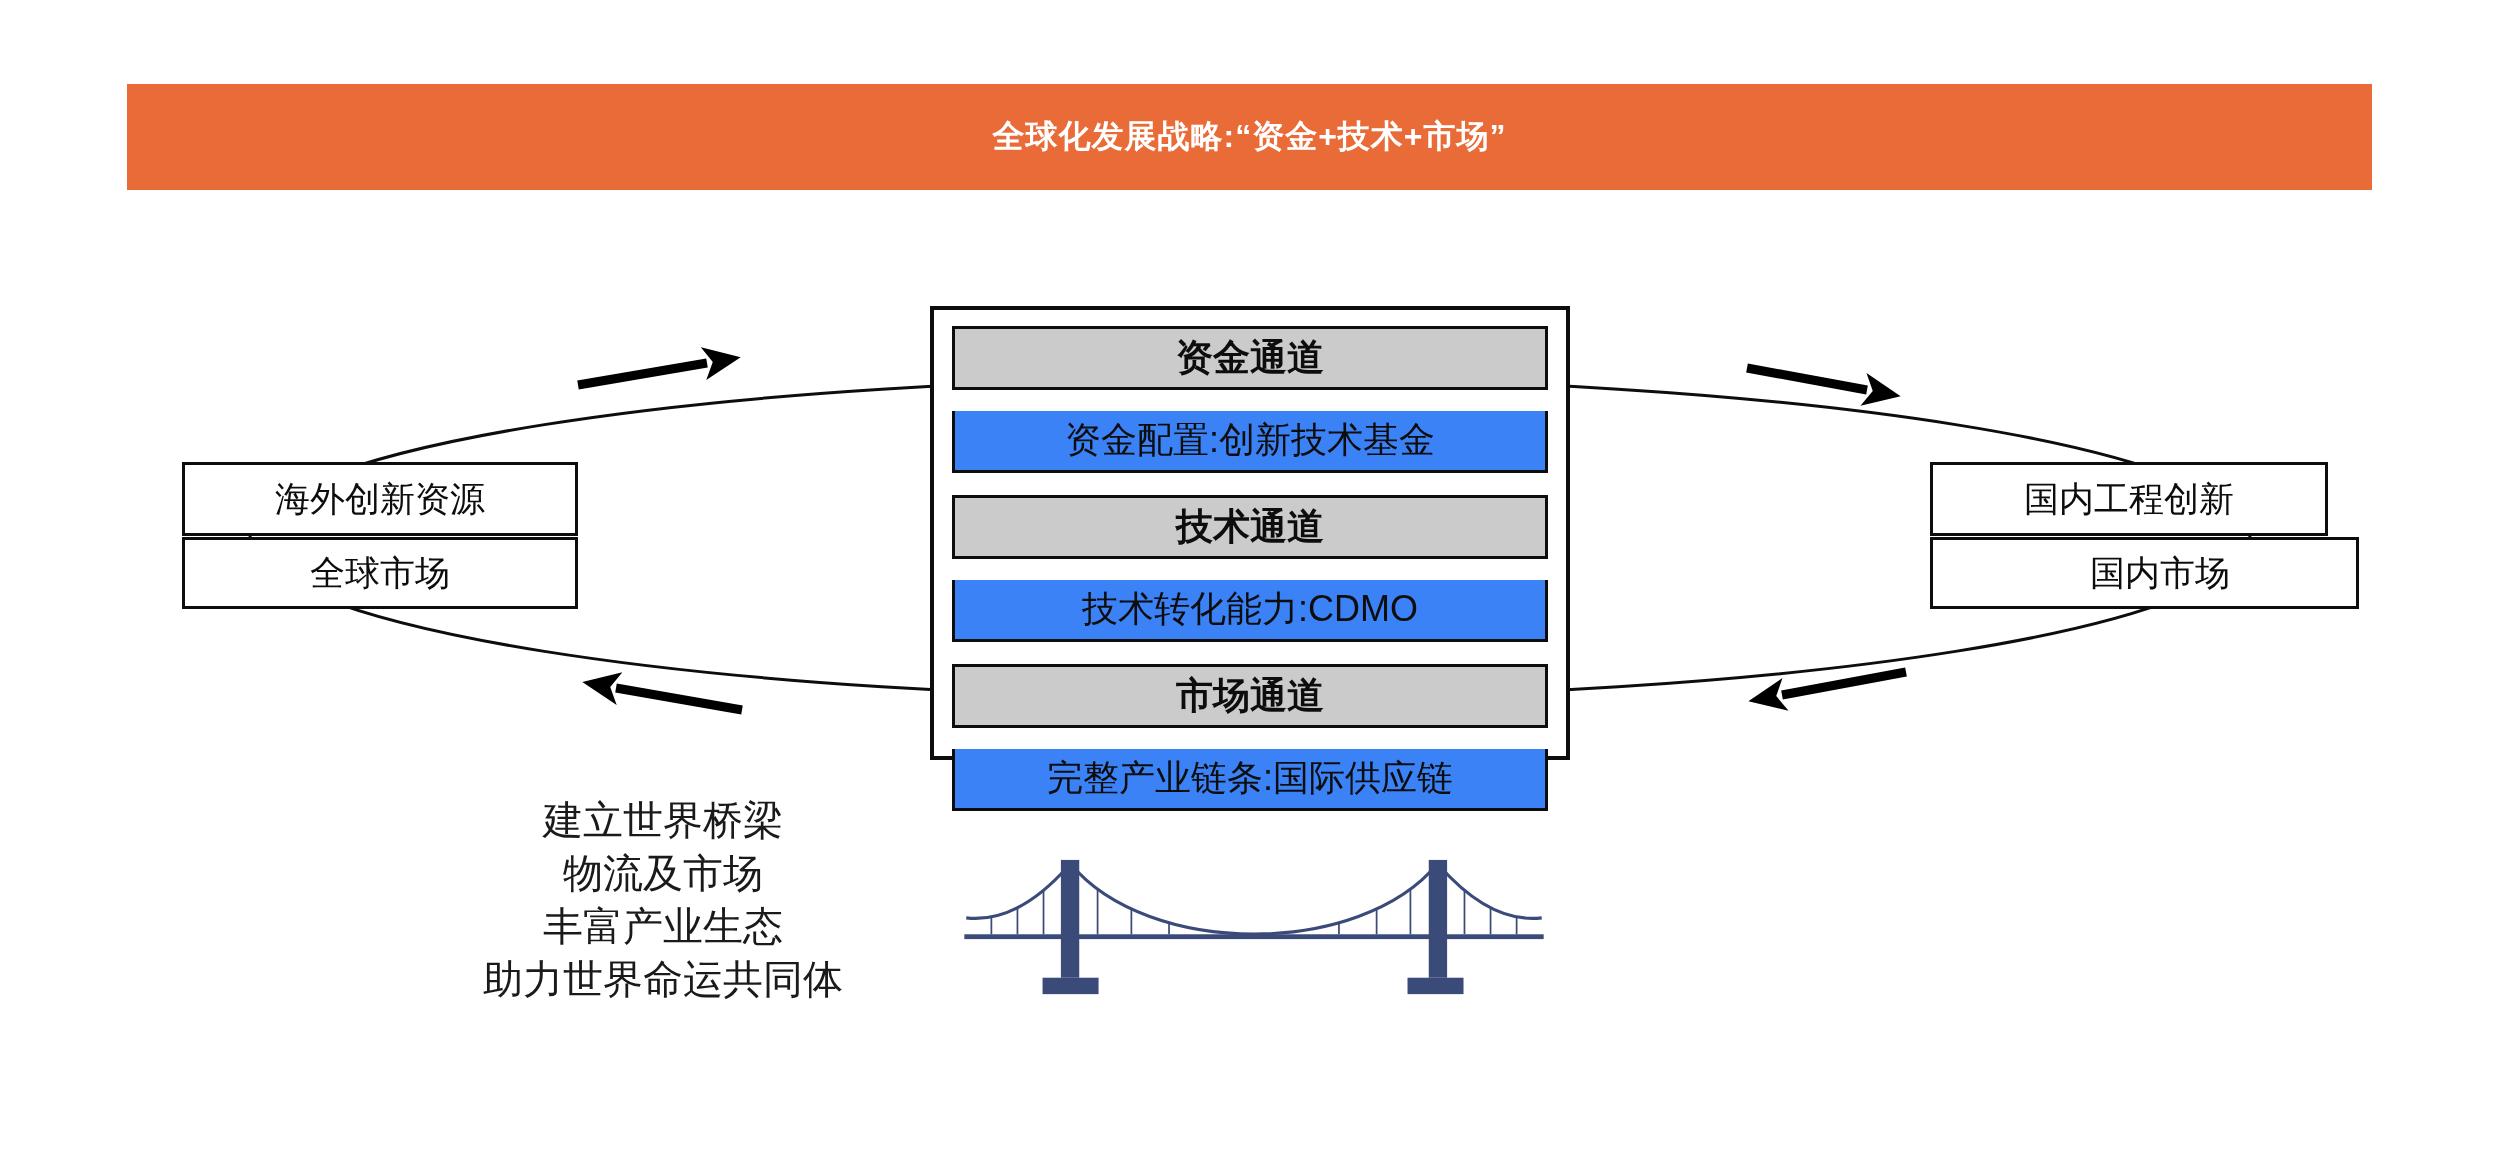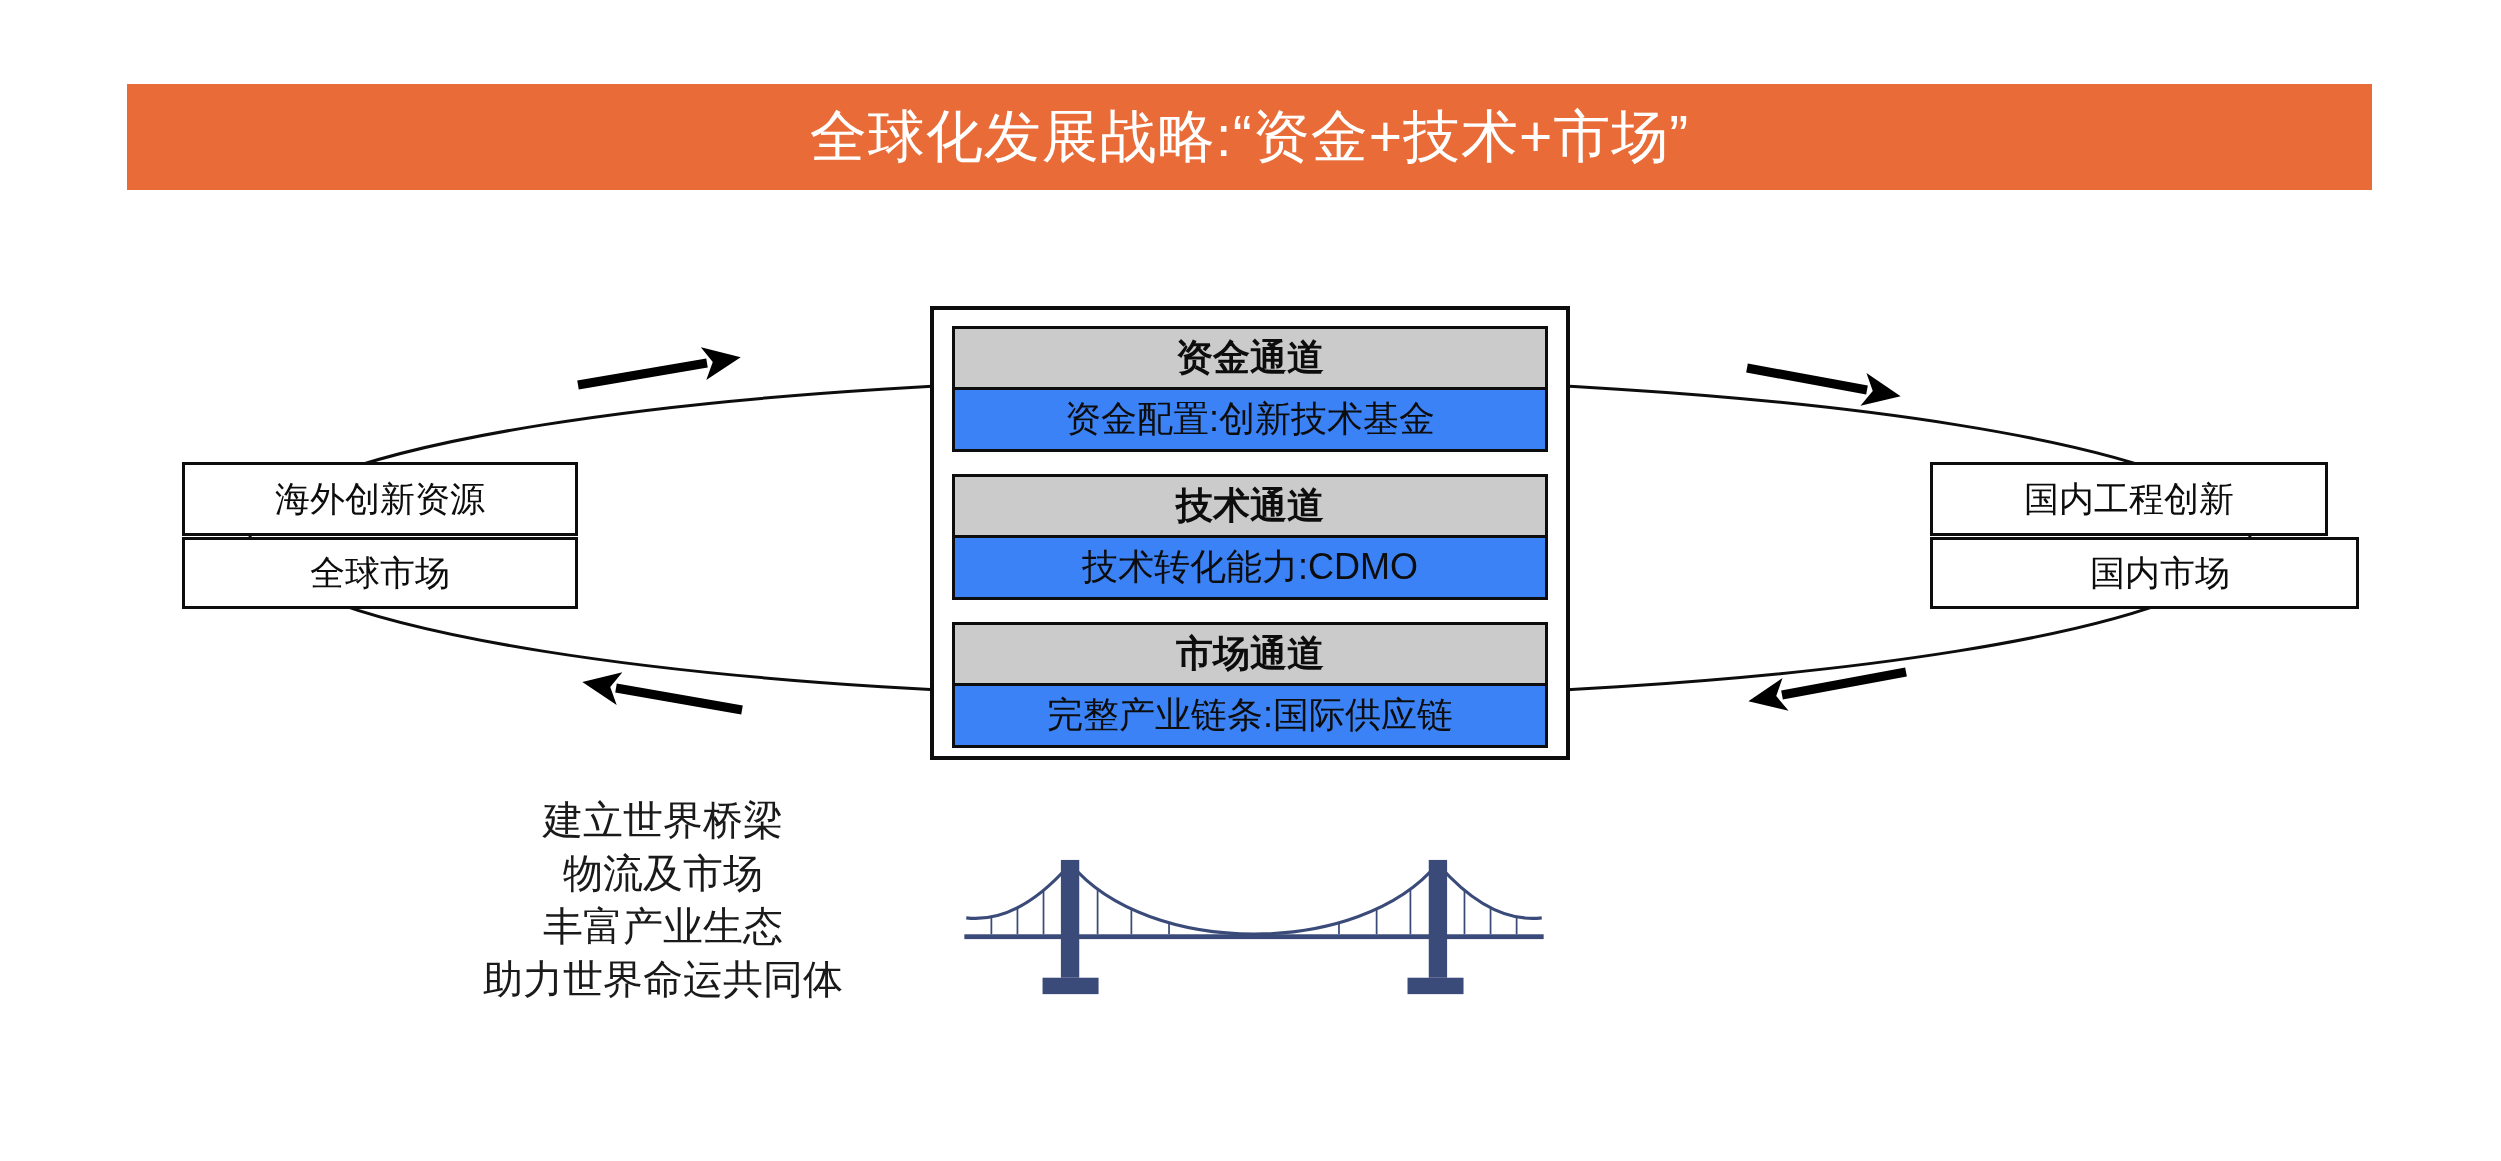--- a/index.html
+++ b/index.html
@@ -6,42 +6,42 @@
   #canvas{
     position:relative;width:2501px;height:1161px;background:#ffffff;overflow:hidden;
     font-family:"Liberation Sans", sans-serif;color:#0d0d0d;
   }
   
   .banner{
     position:absolute;left:127px;top:84px;width:2245px;height:106px;
     background:#E96B37;display:flex;align-items:center;justify-content:center;
   }
   .banner .title{
-    color:#ffffff;font-size:57px;font-weight:normal;letter-spacing:1px;white-space:nowrap;
+    color:#ffffff;font-size:32px;font-weight:bold;letter-spacing:1px;white-space:nowrap;
   }
   
   .layer{position:absolute;left:0;top:0;width:2501px;height:1161px;}
   .z1{z-index:1}
   
   .node{
     position:absolute;background:#ffffff;border:3px solid #0d0d0d;
     display:flex;align-items:center;justify-content:center;
     font-size:35px;white-space:nowrap;z-index:2;
   }
   .node.l1{left:182px;top:462px;width:390px;height:68px;}
   .node.l2{left:182px;top:537px;width:390px;height:66px;}
   .node.r1{left:1930px;top:462px;width:392px;height:68px;}
   .node.r2{left:1930px;top:537px;width:392px;height:66px;padding-left:31px;}
   
   .center-panel{
     position:absolute;left:930px;top:306px;width:640px;height:454px;
     background:#ffffff;border:4px solid #0d0d0d;box-sizing:border-box;
     padding:16px 18px;display:flex;flex-direction:column;gap:22px;z-index:2;
   }
-  .section{display:flex;flex-direction:column;}
+  .section{display:flex;flex-direction:column;gap:21px;}
   .section .hdr{
     background:#CBCBCB;border:3px solid #0d0d0d;height:64px;box-sizing:border-box;
     display:flex;align-items:center;justify-content:center;
     font-size:37px;font-weight:bold;white-space:nowrap;
   }
   .section .row{
     background:#3b82f6;border:3px solid #0d0d0d;border-top:none;height:62px;box-sizing:border-box;
     display:flex;align-items:center;justify-content:center;
     font-size:36px;white-space:nowrap;
   }

